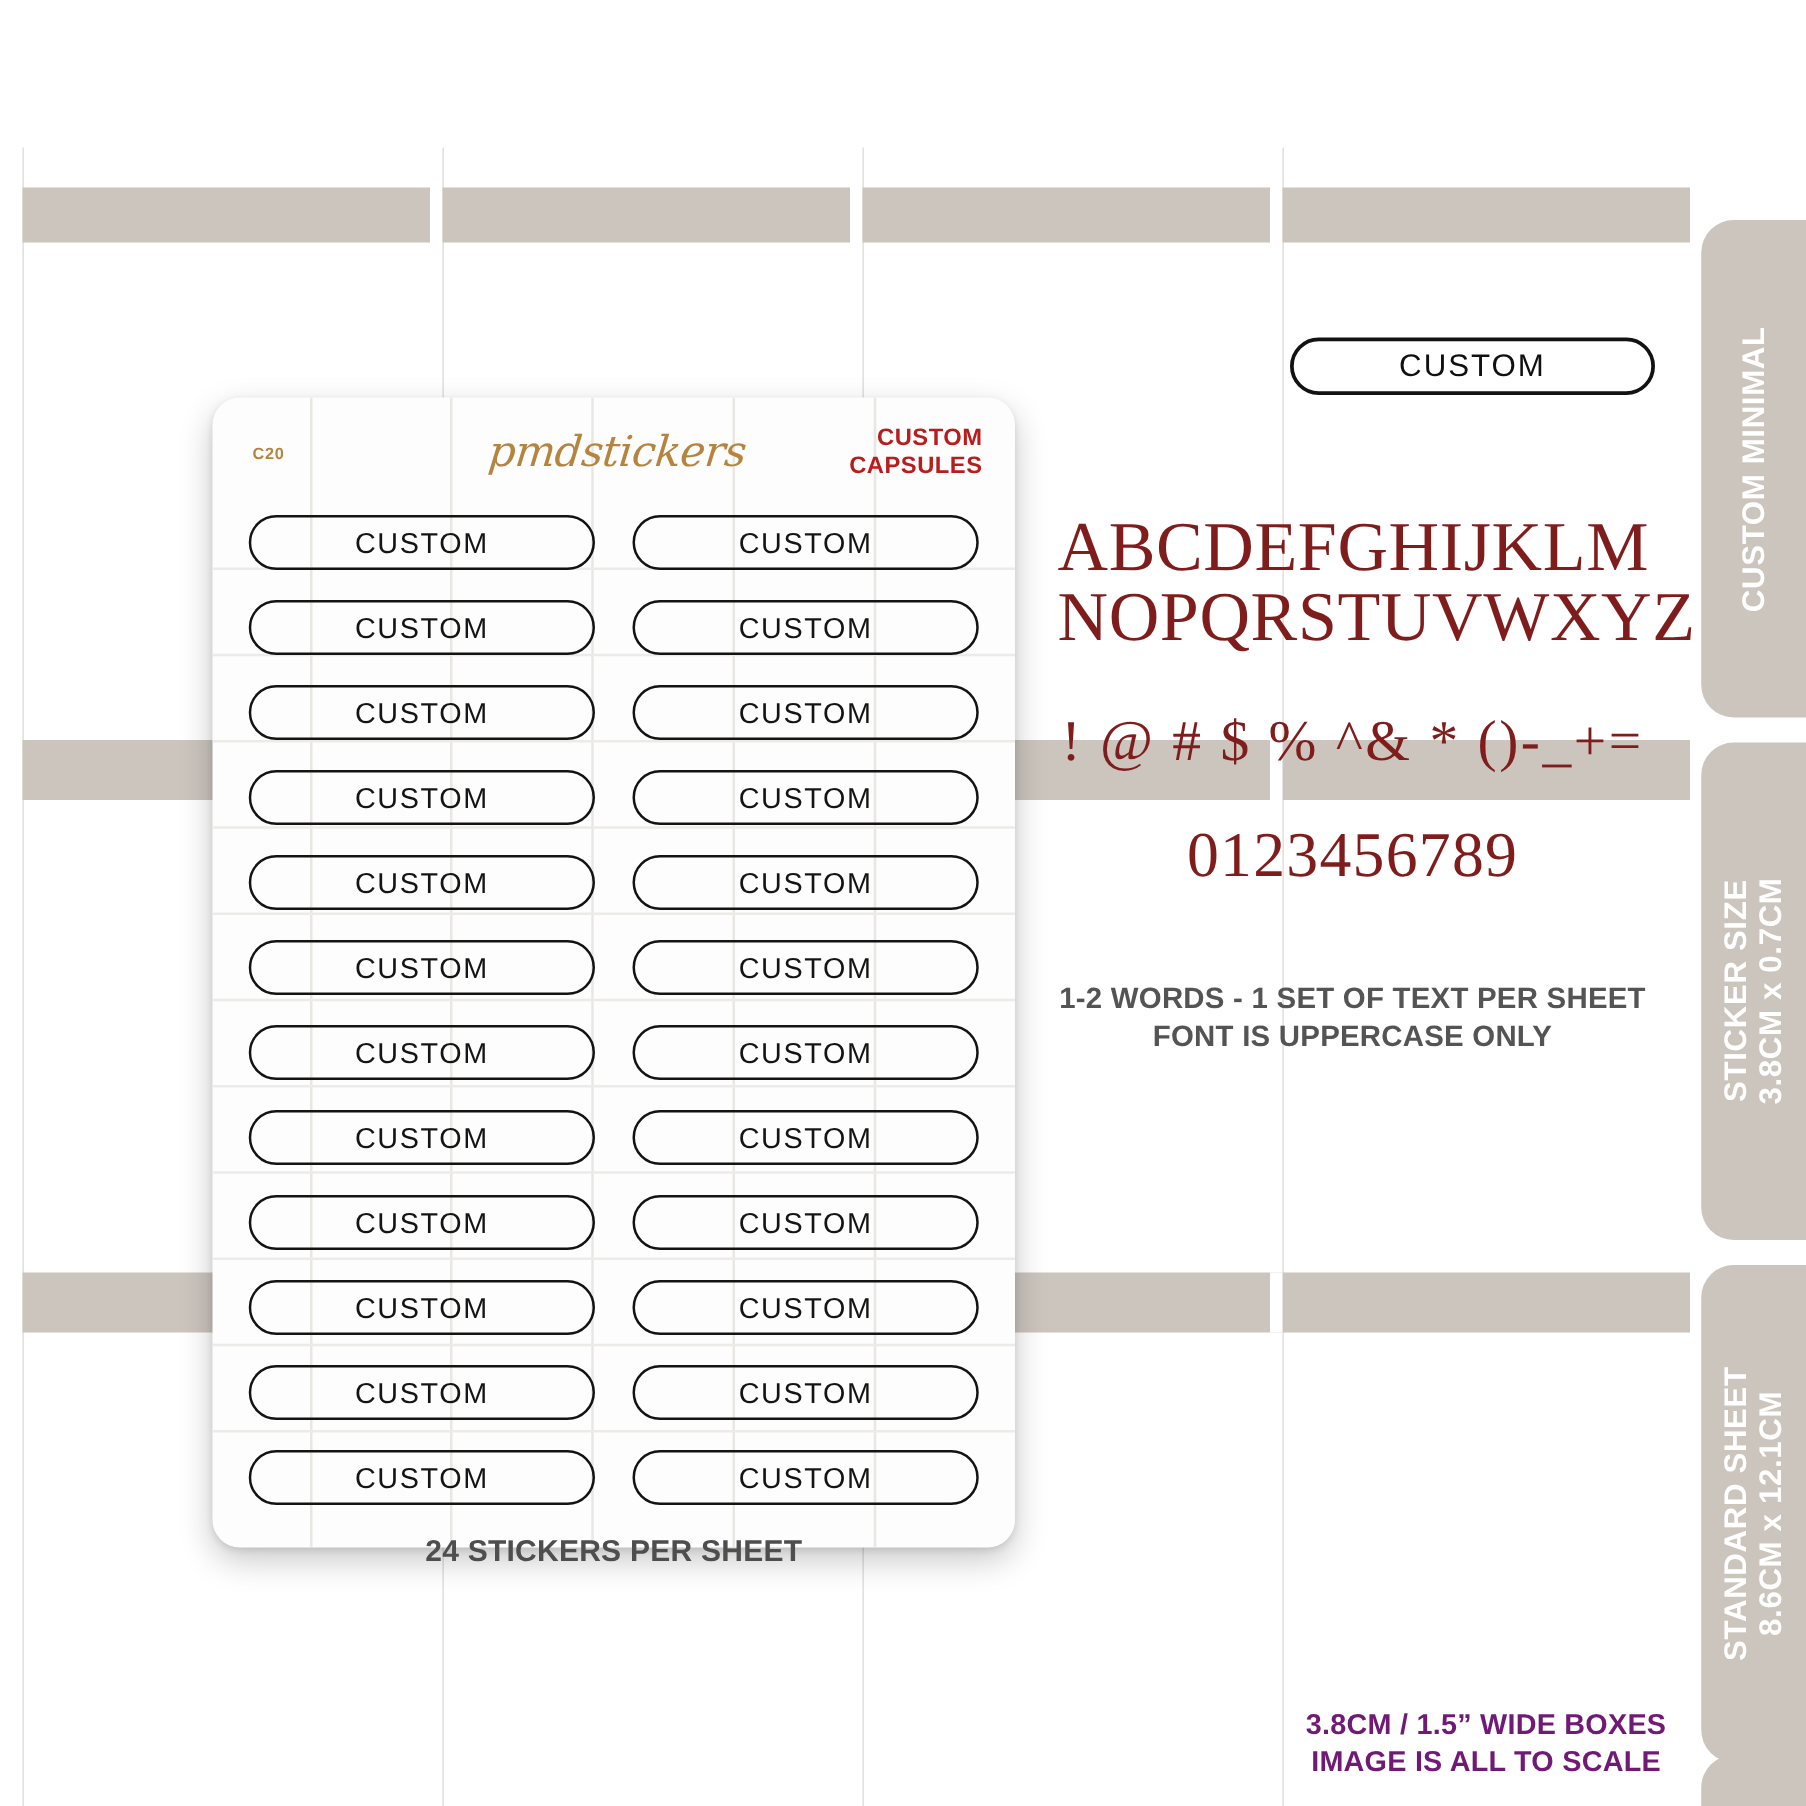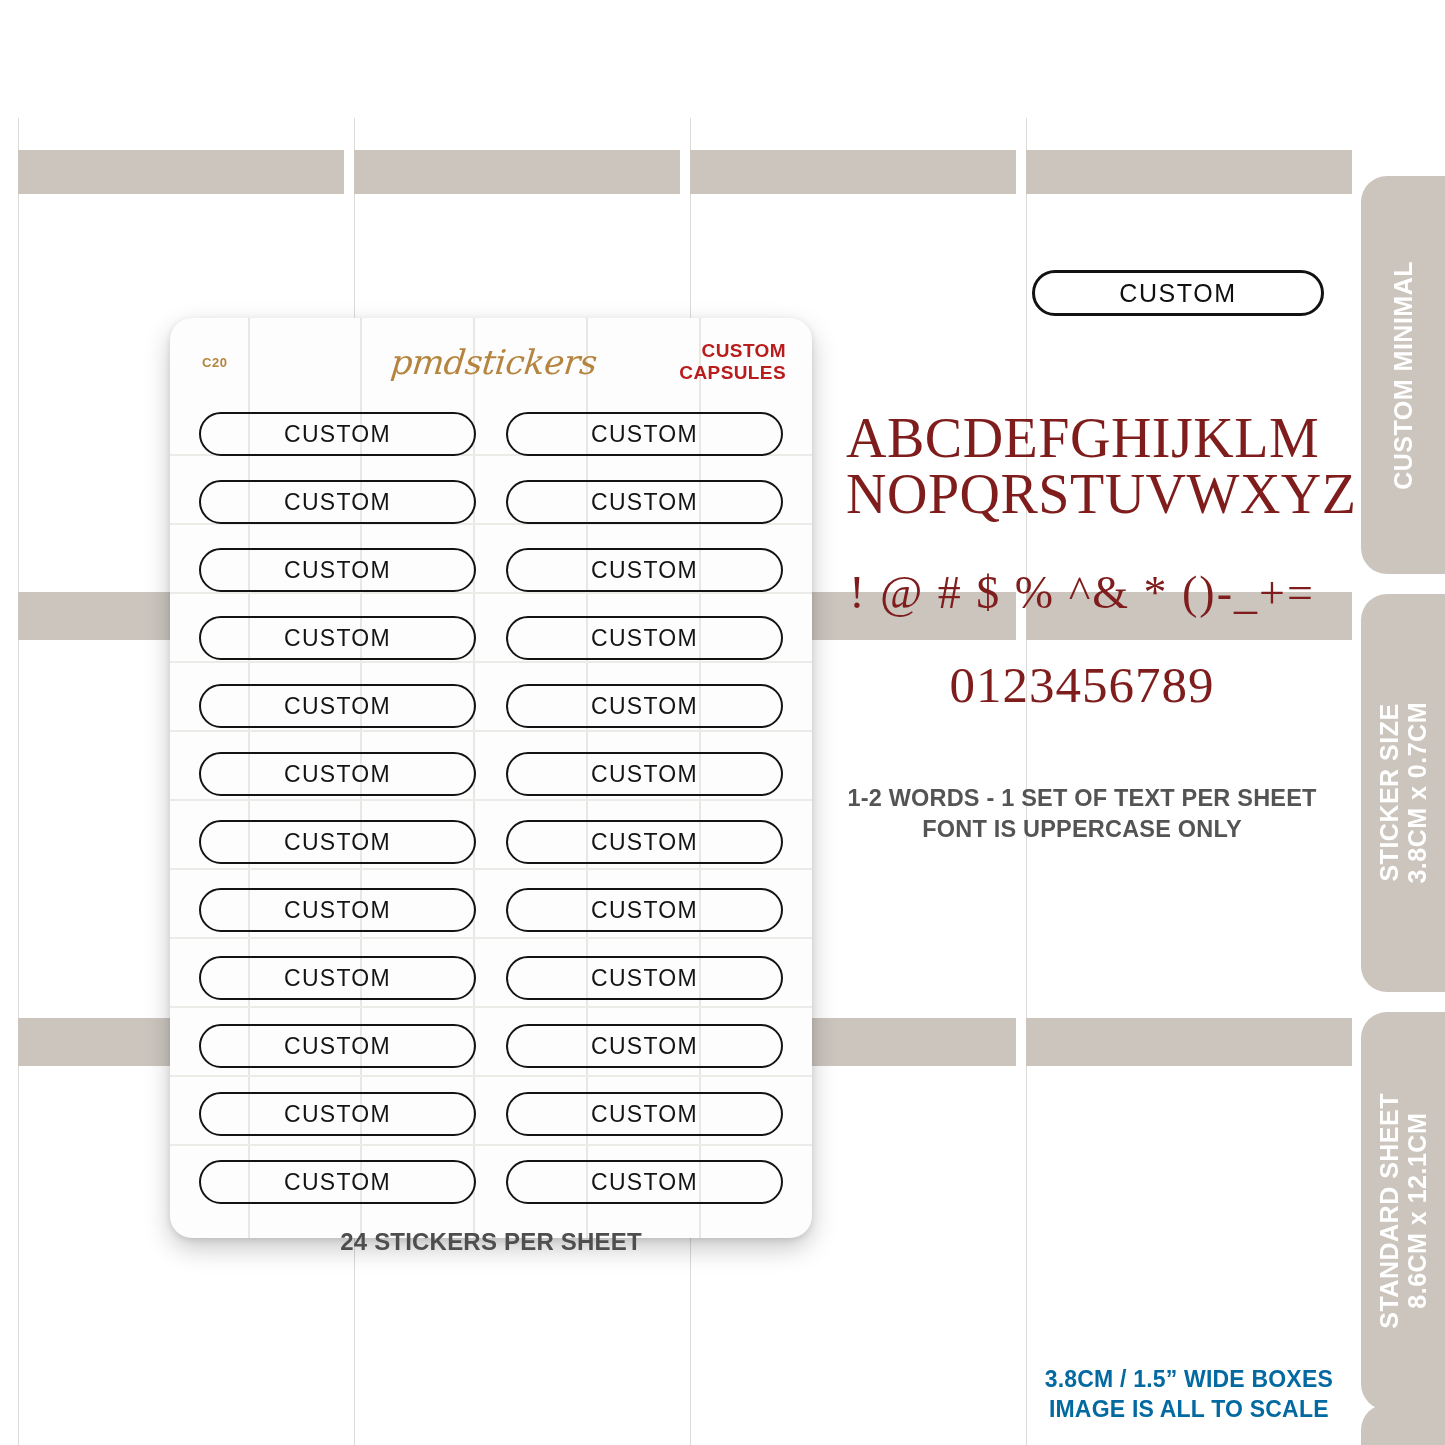--- a/index.html
+++ b/index.html
@@ -245,21 +245,21 @@
     font-weight: bold;
     font-size: 24px;
     letter-spacing: 0.2px;
   }
 
   #footer-note {
     position: absolute;
     right: 112px;
     bottom: 20px;
     text-align: center;
-    color: #0369a1;
+    color: #701a75;
     font-weight: bold;
     font-size: 23px;
     line-height: 1.3;
     letter-spacing: 0.2px;
   }
 </style>
 </head>
 <body>
 
 <div id="stage">

